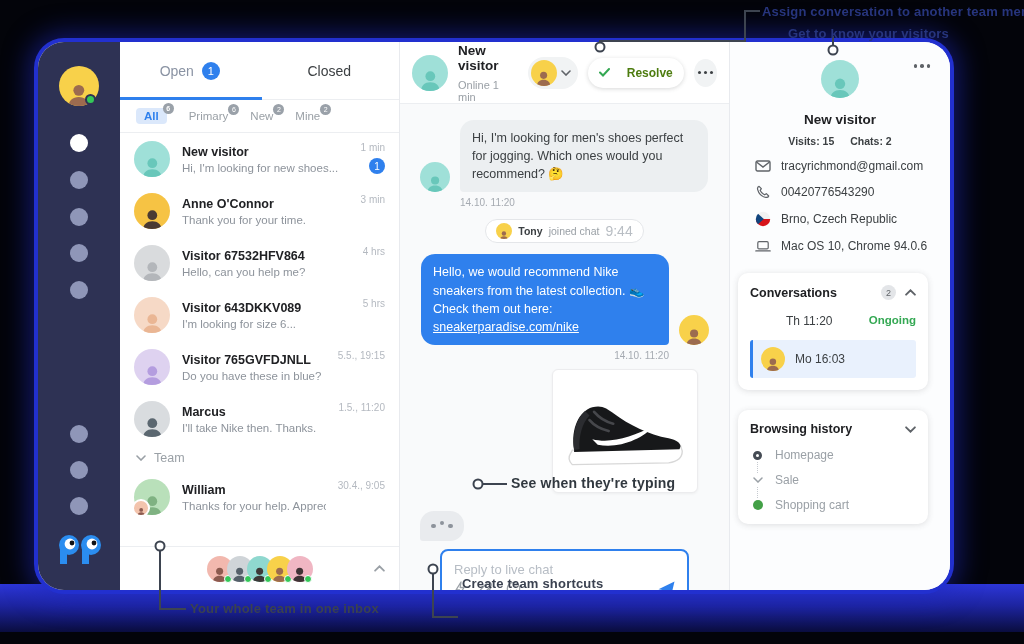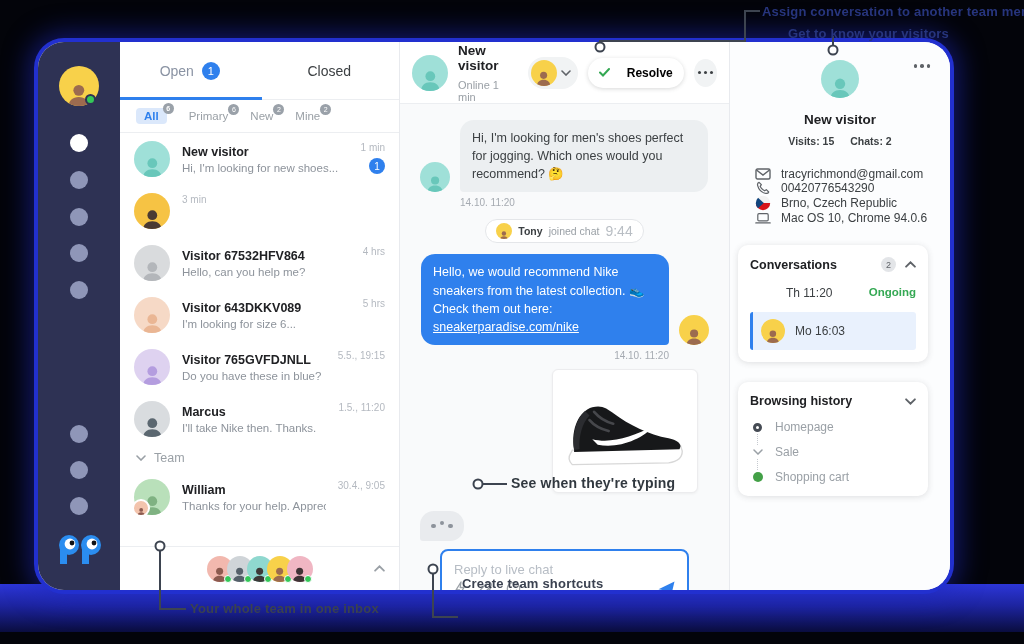--- a/index.html
+++ b/index.html
@@ -64,21 +64,21 @@
   
   .mid-panel{width:330px;flex:none;border-right:1px solid #e8eaee;background:#f9fafb;
              display:flex;flex-direction:column;position:relative;}
   .chat-header{height:62px;flex:none;background:#fff;border-bottom:1px solid #eceef1;
                display:flex;align-items:center;gap:10px;padding:0 12px;}
   .ch-name{font-size:13.5px;font-weight:bold;color:#202124;}
   .ch-status{font-size:11px;color:#9aa0a6;margin-top:6px;}
   .agent-pill{margin-left:auto;background:#f1f3f4;border-radius:17px;height:32px;display:flex;
               align-items:center;gap:4px;padding:0 7px 0 3px;}
   .resolve-btn{background:#fff;border-radius:16px;height:30px;display:flex;align-items:center;gap:17px;
-               padding:0 11px;color:#000000;font-size:12px;font-weight:bold;
+               padding:0 11px;color:#4d7c0f;font-size:12px;font-weight:bold;
                box-shadow:0 1px 4px rgba(60,64,67,.20);}
   .dots-btn{width:28px;height:28px;border-radius:50%;background:#f1f3f4;display:flex;align-items:center;
             justify-content:center;gap:2.5px;}
   .dot{width:3.5px;height:3.5px;border-radius:50%;background:#3c4043;}
   .chat-body{flex:1;padding:16px 20px 0;overflow:hidden;}
   .msg-row{display:flex;gap:10px;align-items:flex-end;}
   .msg-row.right{justify-content:flex-end;}
   .bubble{border-radius:14px;padding:9px 12px;font-size:12.5px;line-height:1.45;max-width:248px;}
   .bubble.gray{background:#eceff1;color:#3c4043;border-bottom-left-radius:4px;}
   .bubble.blue{background:#2f80ed;color:#fff;border-bottom-right-radius:4px;}
@@ -107,21 +107,21 @@
   .reply-tools{display:flex;align-items:center;gap:13px;padding:0 12px 8px;}
   .tool-icon{color:#9aa0a6;display:flex;}
   .send{margin-left:auto;color:#2f80ed;display:flex;}
   
   .right-panel{flex:1;background:#fcfdfe;position:relative;}
   .right-dots{position:absolute;top:22px;right:20px;display:flex;gap:3px;}
   .right-dots .dot{background:#5f6368;}
   .rp-avatar{margin:18px auto 0;}
   .rp-name{text-align:center;font-size:13.5px;font-weight:bold;color:#202124;margin-top:14px;}
   .rp-stats{display:flex;justify-content:center;gap:16px;margin-top:8px;font-size:10.5px;font-weight:bold;color:#3c4043;}
-  .contact{margin:20px 0 0 24px;display:flex;flex-direction:column;}
+  .contact{margin:12px 0 0 24px;display:flex;flex-direction:column;gap:12px;}
   .c-row{display:flex;align-items:center;gap:10px;font-size:12px;color:#3c4043;}
   .c-icon{width:17px;display:flex;color:#5f6368;justify-content:center;}
   .card{background:#fff;border-radius:10px;box-shadow:0 1px 6px rgba(60,64,67,.16);
         margin:20px 22px 0 8px;padding:12px;}
   .card-head{display:flex;align-items:center;}
   .card-title{font-size:12.5px;font-weight:bold;color:#202124;flex:1;}
   .count-badge{width:15px;height:15px;border-radius:50%;background:#e3e5e8;color:#5f6368;font-size:9px;
                display:flex;align-items:center;justify-content:center;margin-right:9px;}
   .chev{color:#5f6368;display:flex;}
   .hist-row{display:flex;margin-top:14px;font-size:12px;color:#3c4043;padding-left:36px;gap:33px;}
@@ -230,20 +230,24 @@
           </div>
         </div>
 
         <div class="conv-row">
           <div class="avatar av36" style="background: rgb(246, 195, 68); color: rgb(74, 58, 51);">
             <svg class="person" viewBox="0 0 24 24">
                 <circle cx="12" cy="9.2" r="4.4" fill="currentColor"></circle>
                 <path d="M12 14.6c-5 0-8.2 3-8.2 7.4V24h16.4v-2c0-4.4-3.2-7.4-8.2-7.4z" fill="currentColor"></path>
               </svg>
           </div>
+          <div class="conv-main">
+            <div class="conv-name">Anne O'Connor</div>
+            <div class="conv-preview">Thank you for your time.</div>
+          </div>
           <div class="conv-meta">
             <span class="conv-time">3 min</span>
           </div>
         </div>
 
         <div class="conv-row">
           <div class="avatar av36" style="background: rgb(217, 219, 221); color: rgb(179, 182, 186);">
             <svg class="person" viewBox="0 0 24 24">
                 <circle cx="12" cy="9.2" r="4.4" fill="currentColor"></circle>
                 <path d="M12 14.6c-5 0-8.2 3-8.2 7.4V24h16.4v-2c0-4.4-3.2-7.4-8.2-7.4z" fill="currentColor"></path>

